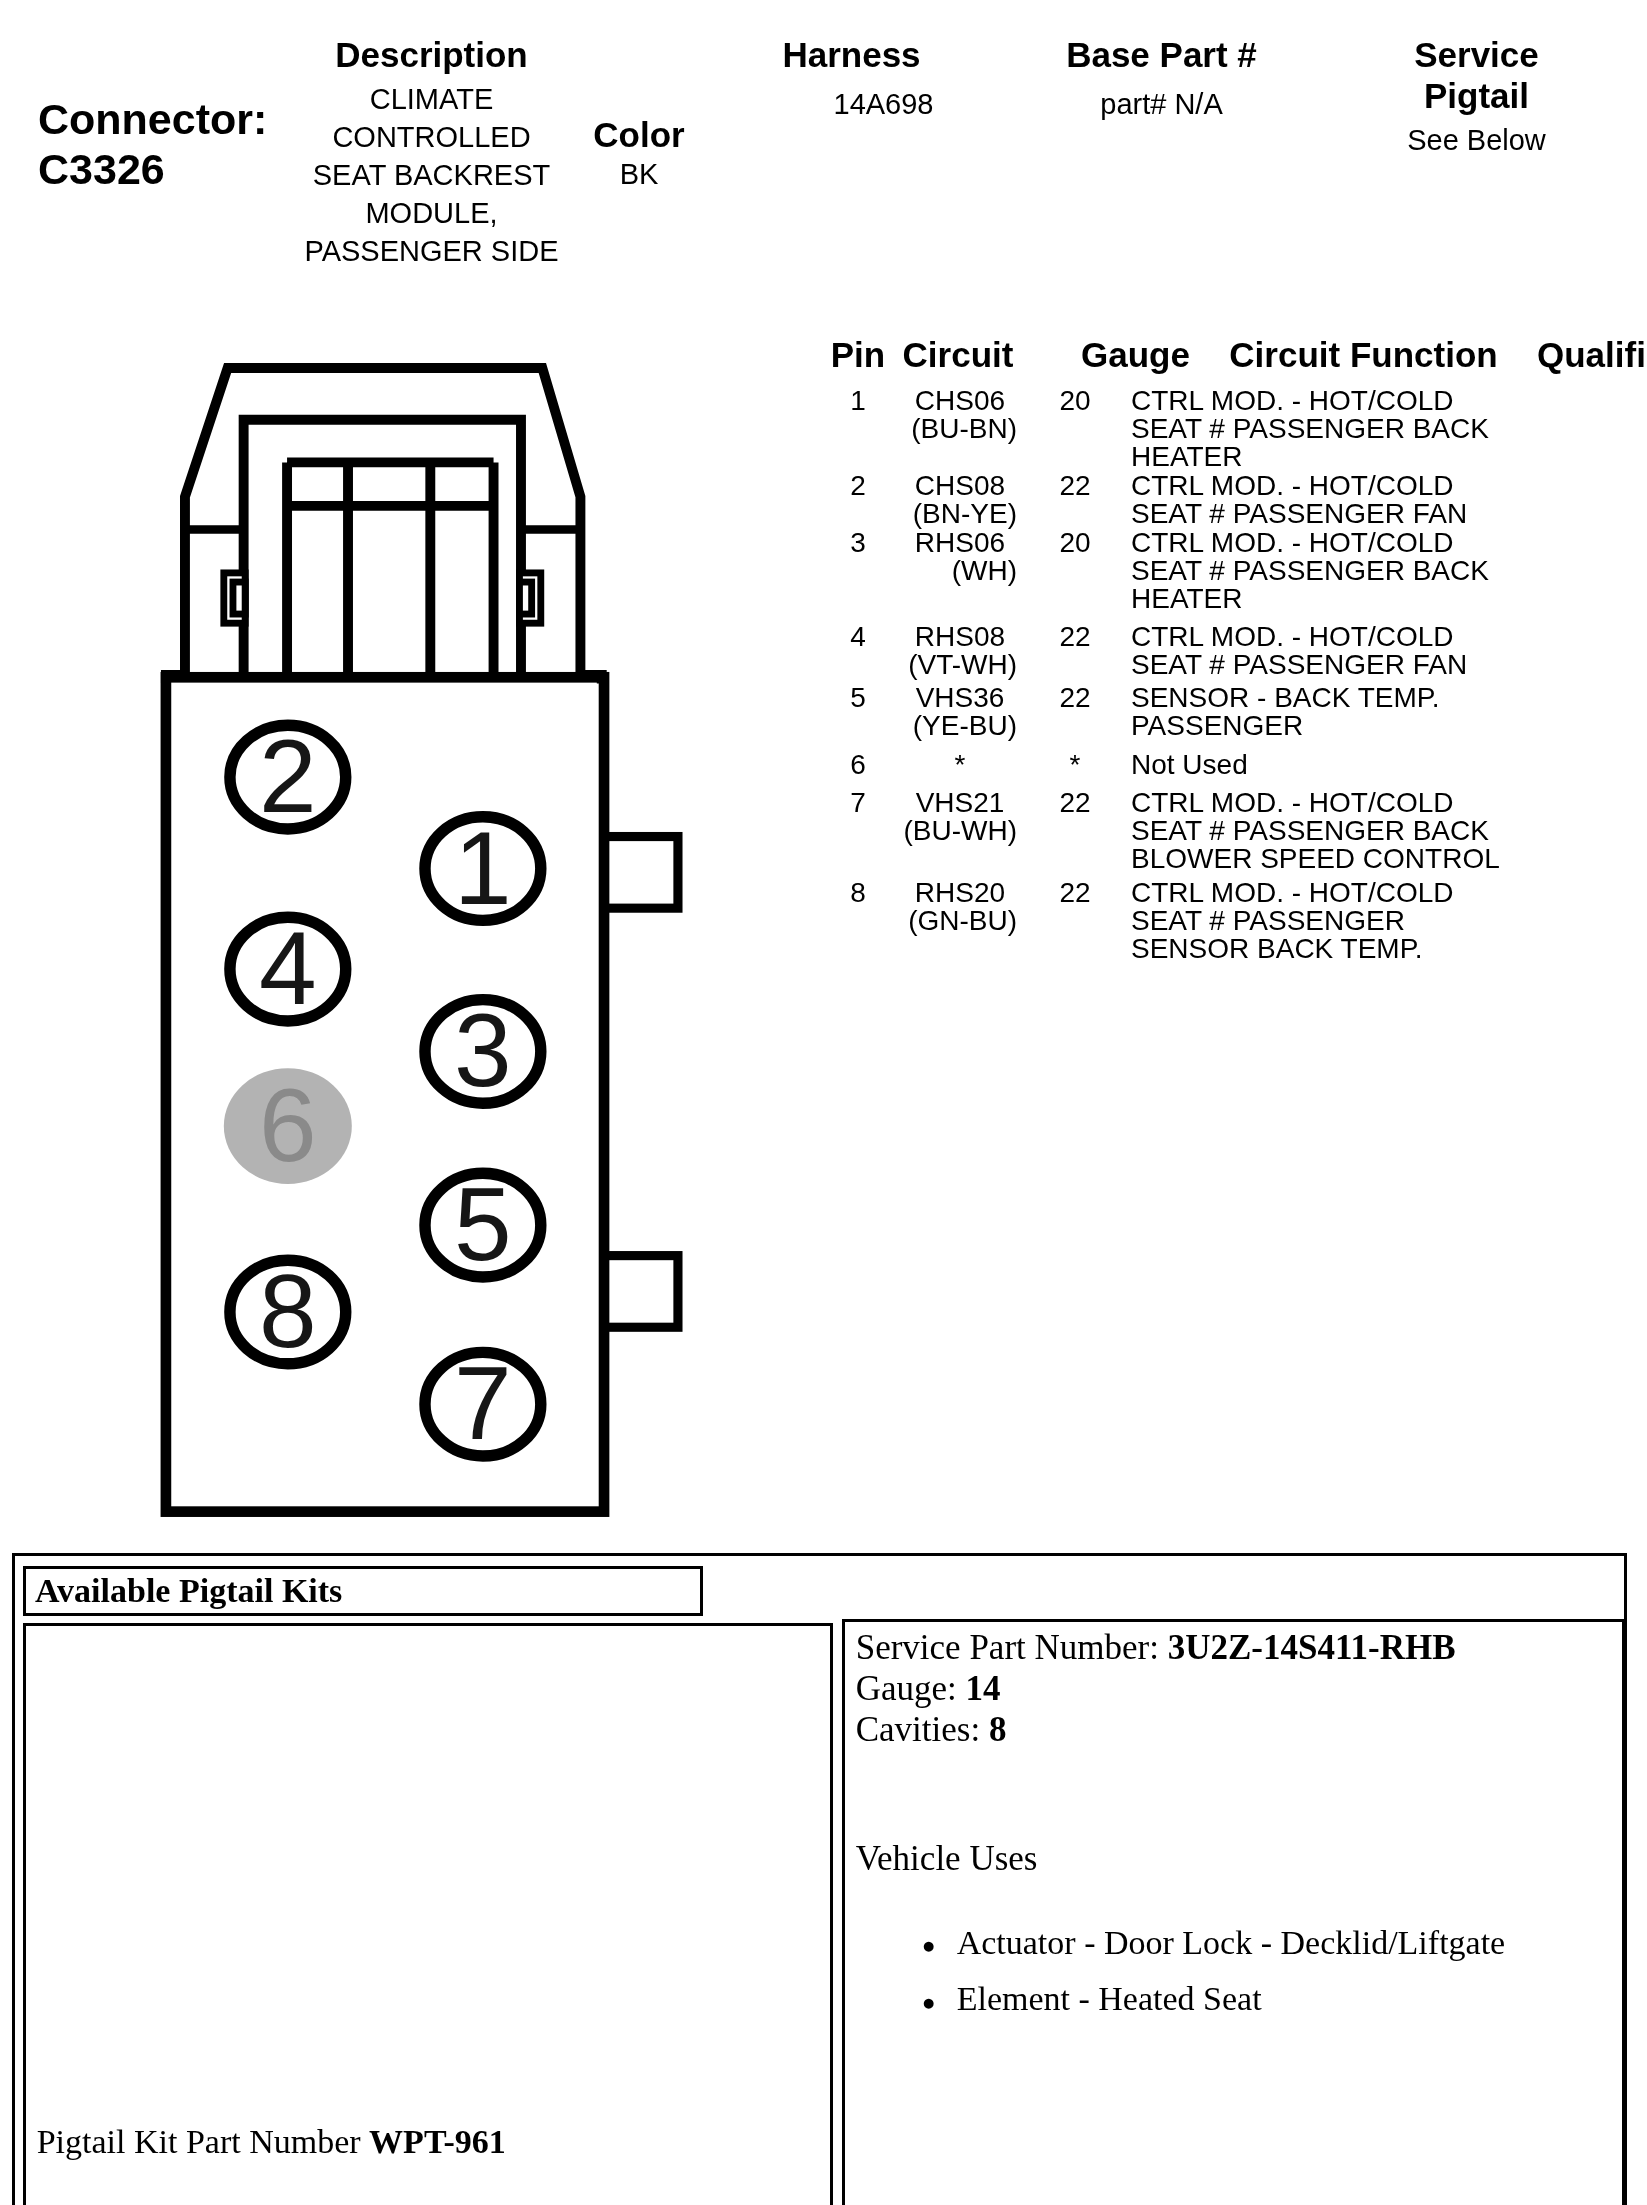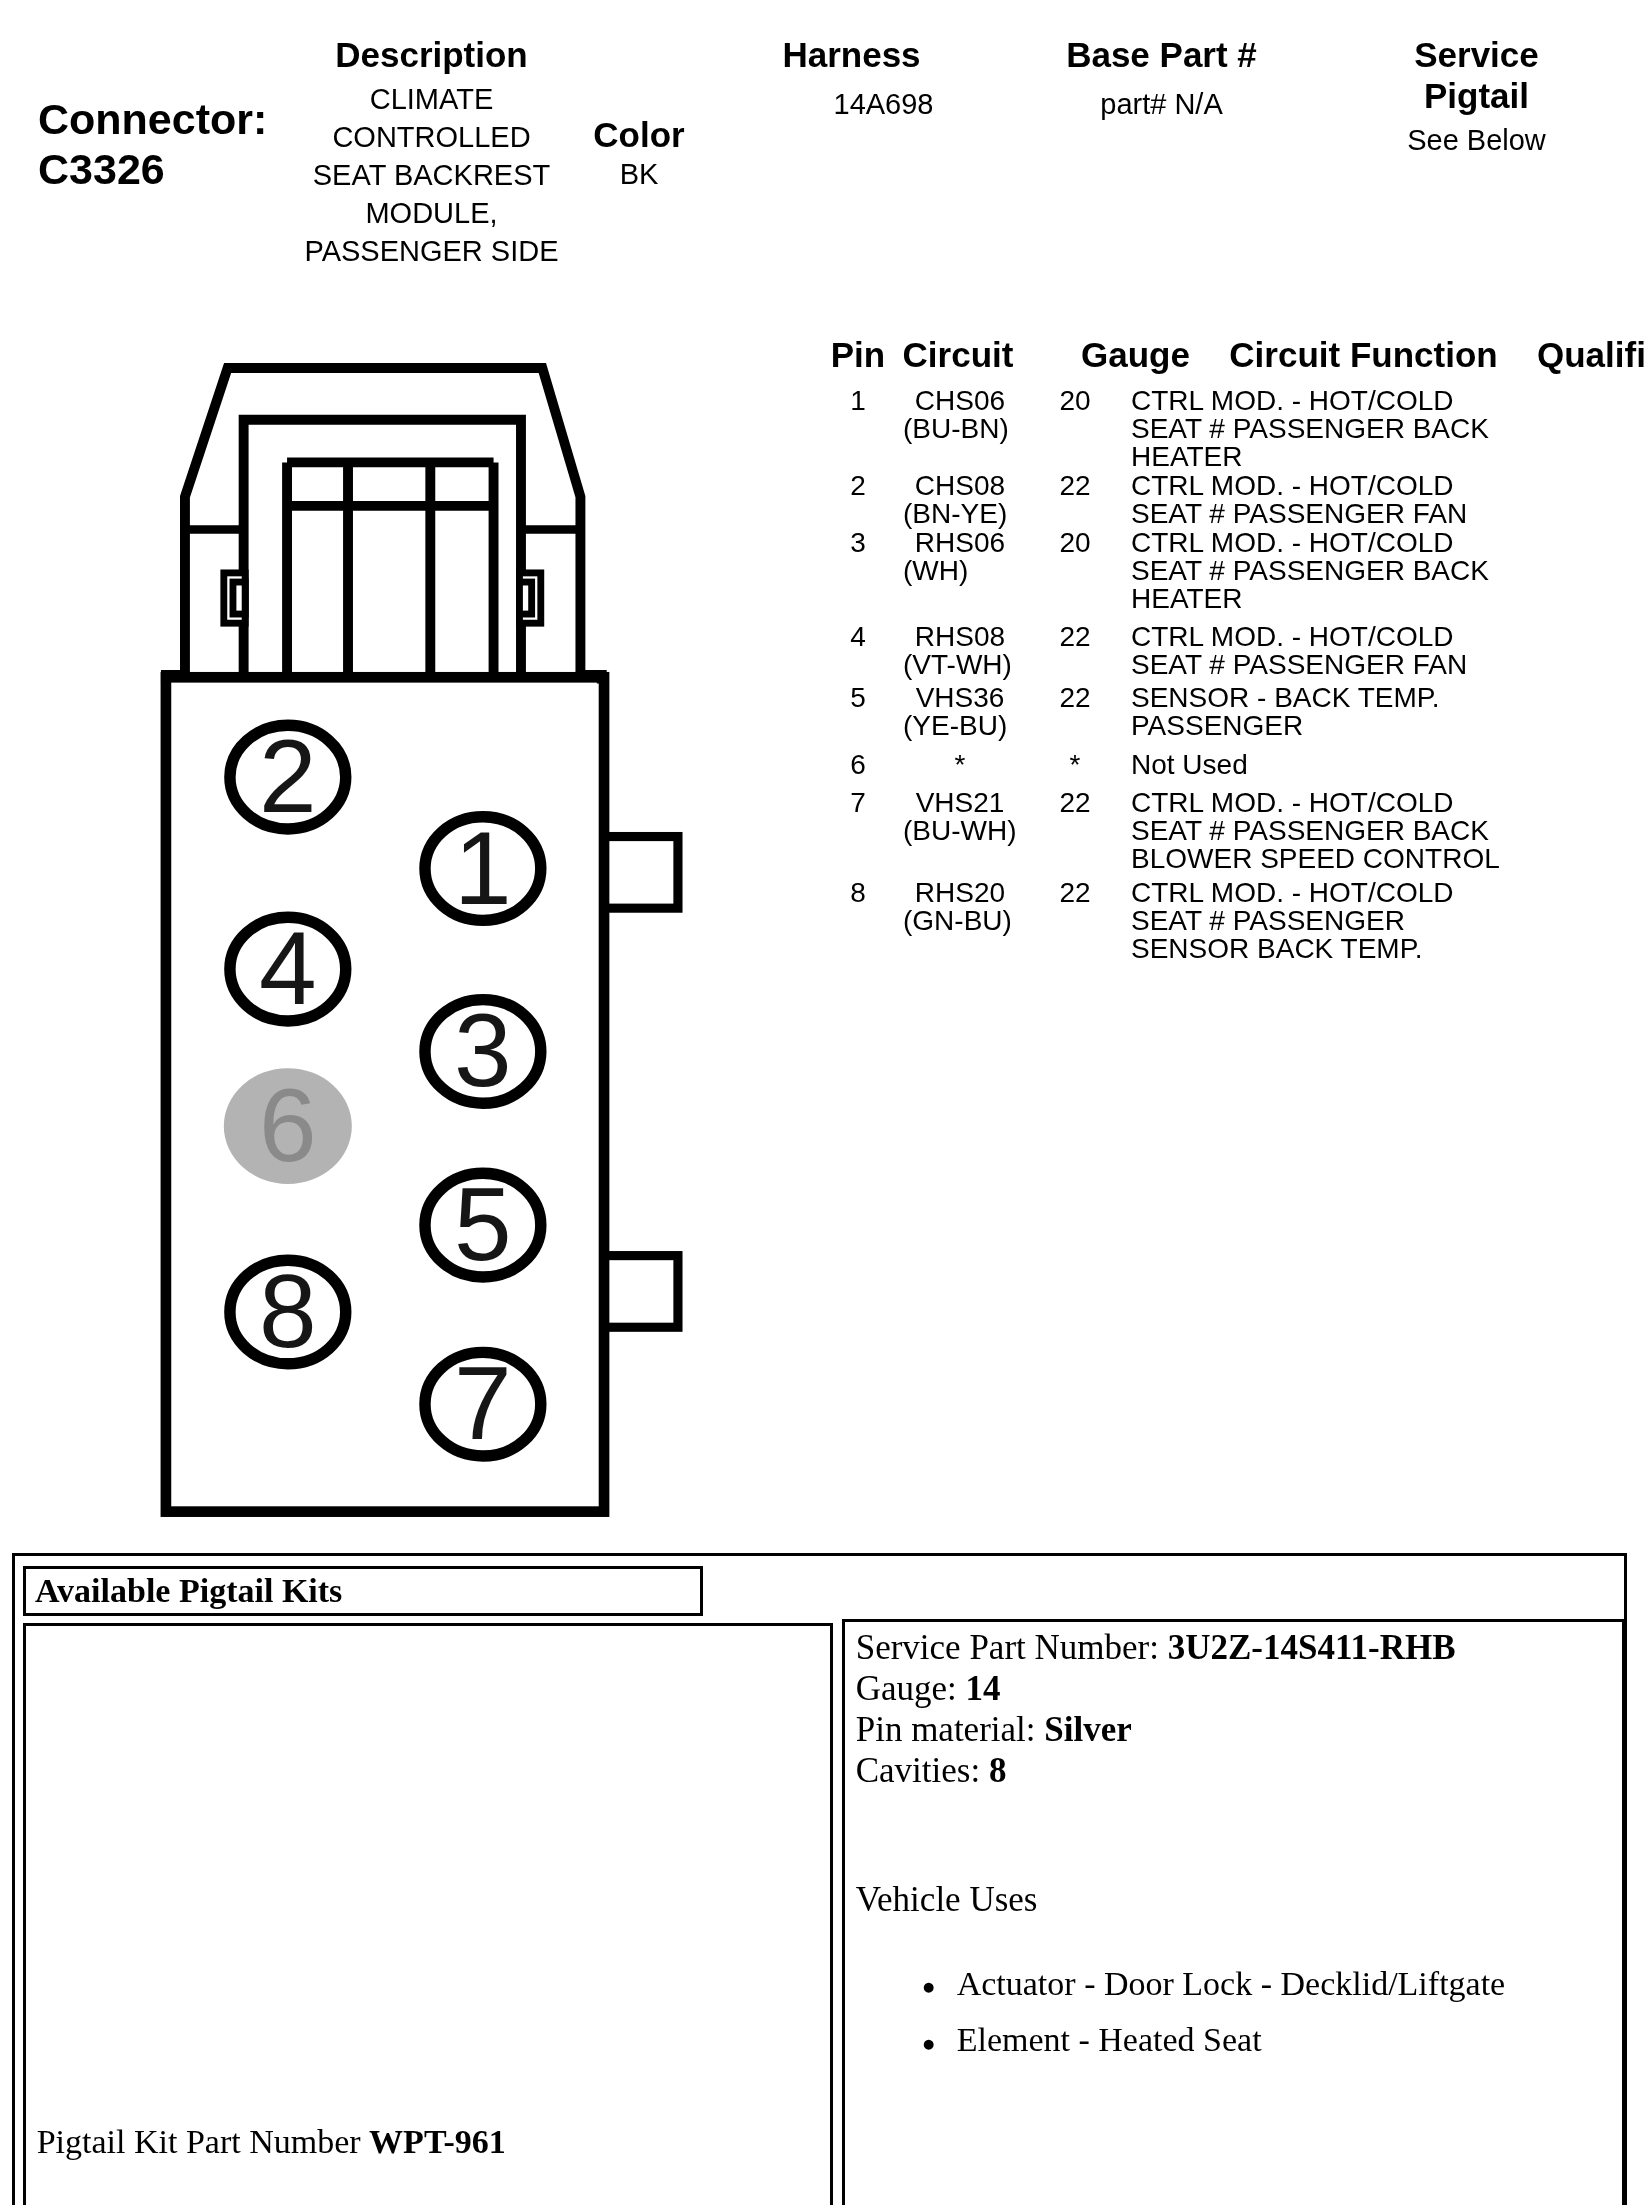--- a/index.html
+++ b/index.html
@@ -10,21 +10,21 @@
   
   .connector-title{left:38px;top:94px;font-size:43px;font-weight:bold;line-height:50px;}
   .colhead{font-size:35px;font-weight:bold;line-height:41px;text-align:center;}
   .colval{font-size:29px;line-height:38px;text-align:center;white-space:pre-line;}
   
   .pt-head{top:334px;font-size:35px;font-weight:bold;line-height:41px;}
   .pt-head div{position:absolute;text-align:center;}
   .prow{position:absolute;left:823px;width:824px;font-size:28px;line-height:28px;}
   .c-pin {position:absolute;left:0px;   width:70px; text-align:center;}
   .c-circ{position:absolute;left:80px; width:114px;text-align:center;}
-  .c-colr{position:absolute;left:80px; width:114px;top:28px;text-align:left;}
+  .c-colr{position:absolute;left:80px; width:114px;top:28px;text-align:right;}
   .c-gag {position:absolute;left:219px; width:66px; text-align:center;}
   .c-fun {position:absolute;left:308px; width:503px;white-space:pre-line;text-align:left;}
   
   .diagram{left:76px;top:335px;}
   
   .outer-box {left:12.2px; top:1553px;width:1615px;height:652px;border:3.8px solid #000;border-bottom:none;box-sizing:border-box;}
   .hdr-box   {left:23px; top:1566px;width:680px;height:50px; border:3px solid #000;box-sizing:border-box;
               display:flex;align-items:center;padding-left:9.1px;}
   .hdr-box span{font-size:34px;font-weight:bold;font-family:"Liberation Serif",serif;}
   .left-box  {left:23px; top:1623px;width:810px;height:582px;border:3px solid #000;border-bottom:none;box-sizing:border-box;}
@@ -193,23 +193,20 @@
   </div>
 
   <div class="abs right-box">
     <div>
       <span>Service Part Number: </span><span class="b">3U2Z-14S411-RHB</span>
     </div>
     <div>
       <span>Gauge: </span><span class="b">14</span>
     </div>
     <div>
-      <span>Pin material: </span><span class="b">Silver</span>
-    </div>
-    <div>
       <span>Cavities: </span><span class="b">8</span>
     </div>
     <div class="vu-title">Vehicle Uses</div>
     <div class="vu-list">
       <div class="vu-item">
         <span class="dot">●</span><span>Actuator - Door Lock - Decklid/Liftgate</span>
       </div>
       <div class="vu-item">
         <span class="dot">●</span><span>Element - Heated Seat</span>
       </div>

